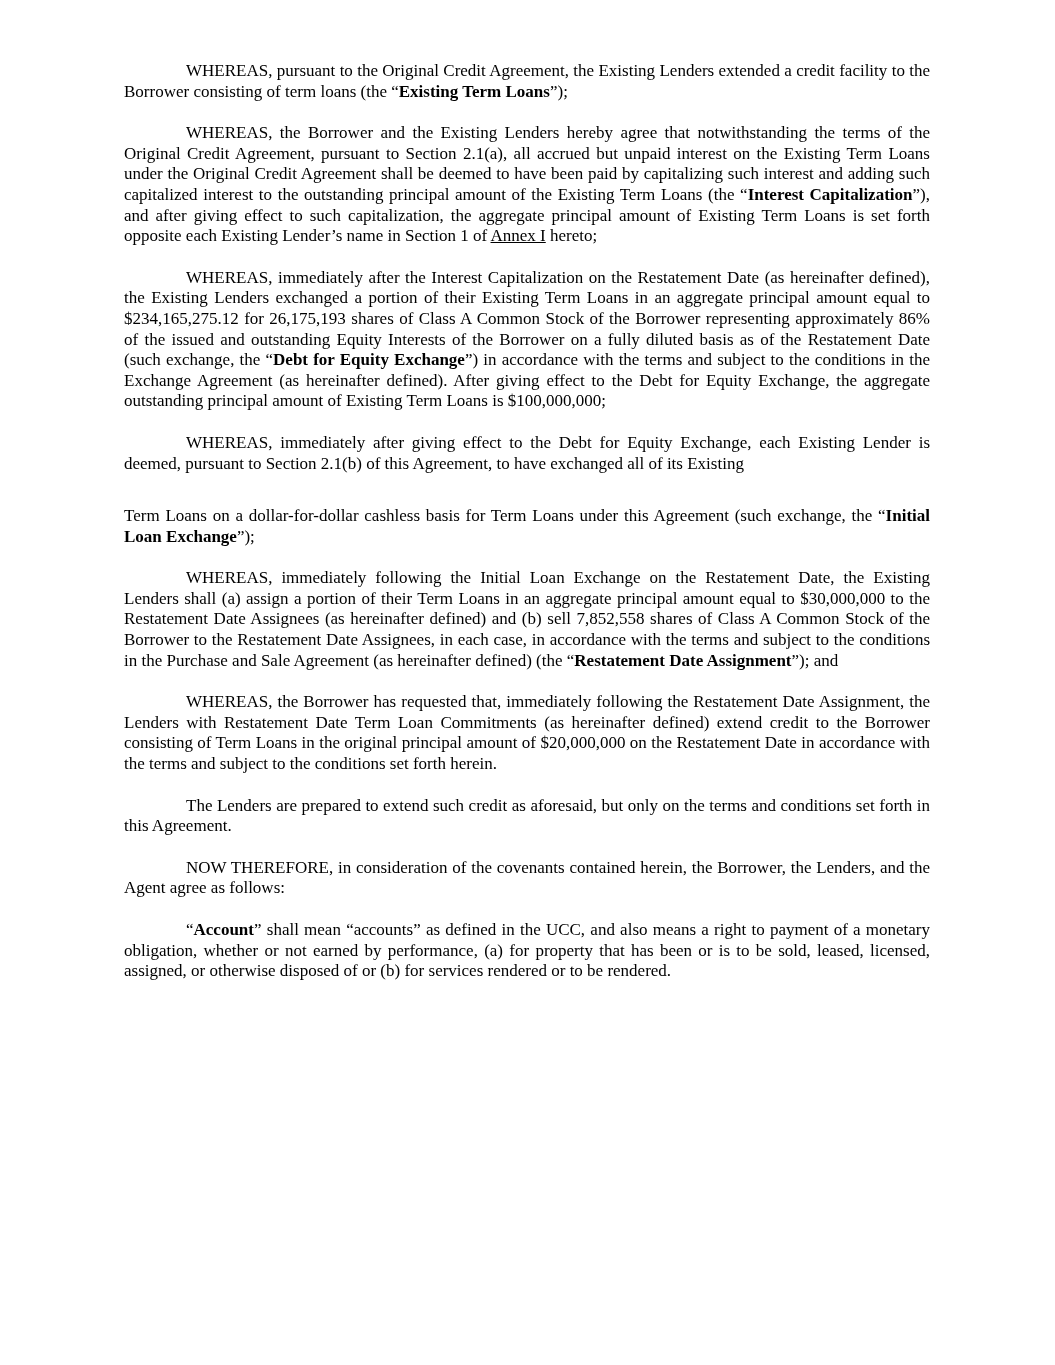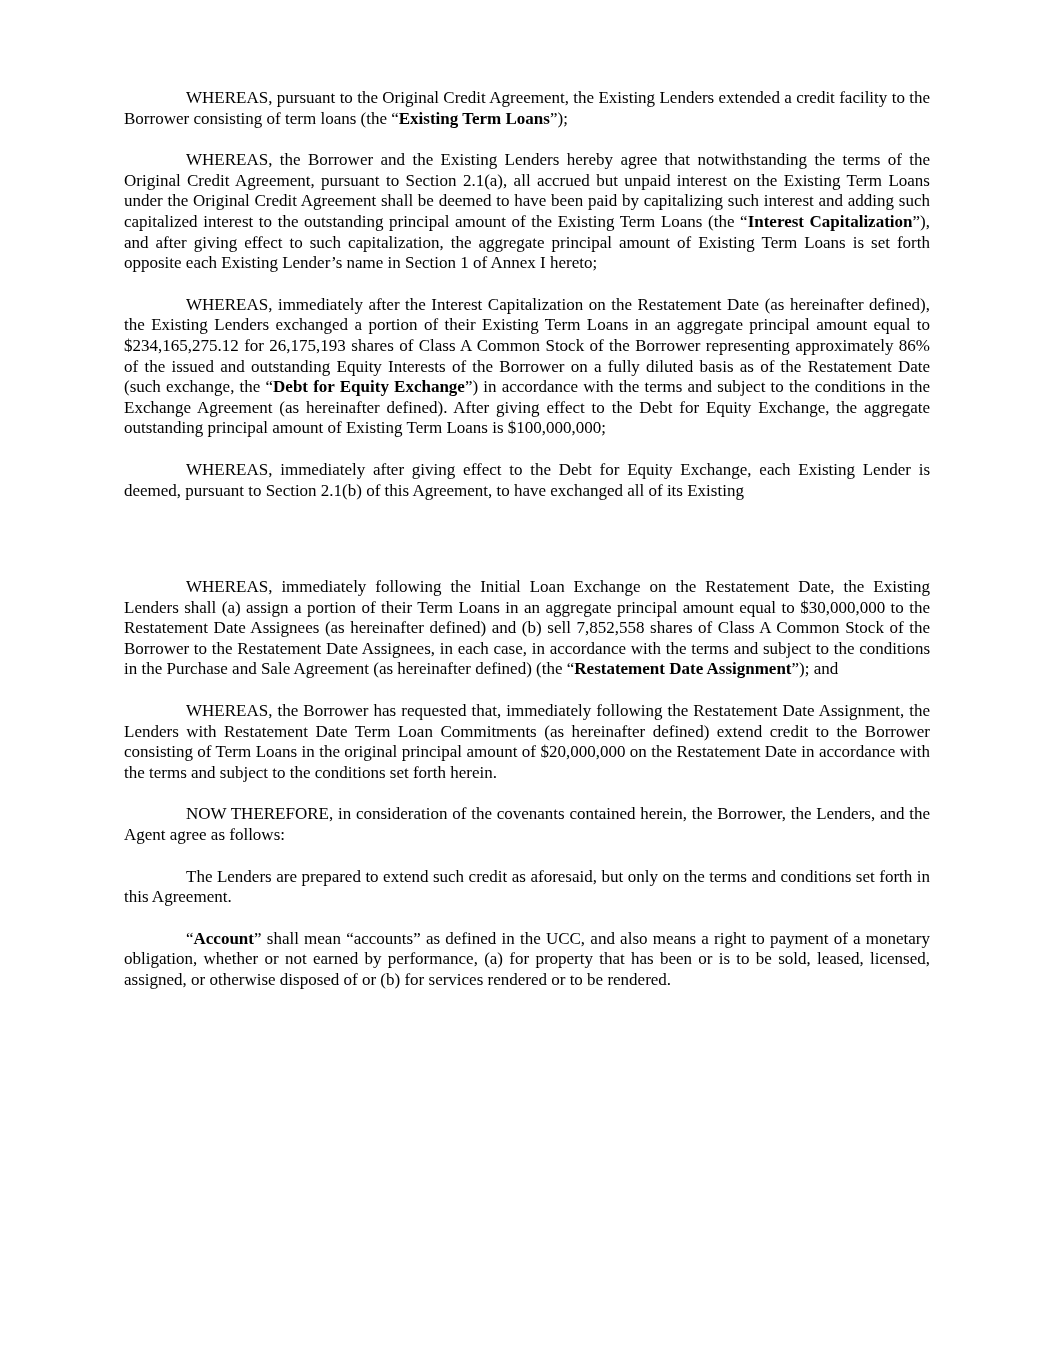--- a/index.html
+++ b/index.html
@@ -2,48 +2,49 @@
 <html><head>
 <meta charset="utf-8">
 <style>
   html, body { margin: 0; padding: 0; background: #ffffff; }
   .page {
     position: relative;
     width: 1055px;
     height: 1365px;
     background: #ffffff;
     box-sizing: border-box;
-    padding: 88px 125px 0 124px;
+    padding: 61px 125px 0 124px;
     font-family: "Liberation Serif", "DejaVu Serif", serif;
     font-size: 17px;
     line-height: 20.6px;
     color: #000000;
     overflow: hidden;
   }
   p.doc-par {
     margin: 0 0 21px 0;
     text-align: justify;
   }
   p.indent { text-indent: 62px; }
-  p.page-gap { margin-bottom: 76px; }
+  p.page-gap { margin-bottom: 32px; }
   p.heading { font-weight: bold; text-align: left; }
   .b { font-weight: bold; }
-  .u { }
+  .u { text-decoration: underline; }
   .tab { display: inline-block; }
   .tab-sm { width: 18px; }
   .tab-md { width: 30px; }
 </style>
 </head>
 <body>
 
 <div class="page">
   <div>
       <p class="doc-par indent"><span class="">WHEREAS, pursuant to the Original Credit Agreement, the Existing Lenders extended a credit facility to the Borrower consisting of term loans (the “</span><span class="b ">Existing Term Loans</span><span class="">”);</span></p>
       <p class="doc-par indent"><span class="">WHEREAS, the Borrower and the Existing Lenders hereby agree that notwithstanding the terms of the Original Credit Agreement, pursuant to Section 2.1(a), all accrued but unpaid interest on the Existing Term Loans under the Original Credit Agreement shall be deemed to have been paid by capitalizing such interest and adding such capitalized interest to the outstanding principal amount of the Existing Term Loans (the “</span><span class="b ">Interest Capitalization</span><span class="">”), and after giving effect to such capitalization, the aggregate principal amount of Existing Term Loans is set forth opposite each Existing Lender’s name in Section 1 of </span><span class="u">Annex I</span><span class=""> hereto;</span></p>
       <p class="doc-par indent"><span class="">WHEREAS, immediately after the Interest Capitalization on the Restatement Date (as hereinafter defined), the Existing Lenders exchanged a portion of their Existing Term Loans in an aggregate principal amount equal to $234,165,275.12 for 26,175,193 shares of Class A Common Stock of the Borrower representing approximately 86% of the issued and outstanding Equity Interests of the Borrower on a fully diluted basis as of the Restatement Date (such exchange, the “</span><span class="b ">Debt for Equity Exchange</span><span class="">”) in accordance with the terms and subject to the conditions in the Exchange Agreement (as hereinafter defined).  After giving effect to the Debt for Equity Exchange, the aggregate outstanding principal amount of Existing Term Loans is $100,000,000;</span></p>
       <p class="doc-par indent page-gap"><span class="">WHEREAS, immediately after giving effect to the Debt for Equity Exchange, each Existing Lender is deemed, pursuant to Section 2.1(b) of this Agreement, to have exchanged all of its Existing</span></p>
+      <p class="doc-par"><span class="">Term Loans on a dollar-for-dollar cashless basis for Term Loans under this Agreement (such exchange, the “</span><span class="b ">Initial Loan Exchange</span><span class="">”);</span></p>
       <p class="doc-par indent"><span class="">WHEREAS, immediately following the Initial Loan Exchange on the Restatement Date, the Existing Lenders shall (a) assign a portion of their Term Loans in an aggregate principal amount equal to $30,000,000 to the Restatement Date Assignees (as hereinafter defined) and (b) sell 7,852,558 shares of Class A Common Stock of the Borrower to the Restatement Date Assignees, in each case, in accordance with the terms and subject to the conditions in the Purchase and Sale Agreement (as hereinafter defined) (the “</span><span class="b ">Restatement Date Assignment</span><span class="">”); and</span></p>
       <p class="doc-par indent"><span class="">WHEREAS, the Borrower has requested that, immediately following the Restatement Date Assignment, the Lenders with Restatement Date Term Loan Commitments (as hereinafter defined) extend credit to the Borrower consisting of Term Loans in the original principal amount of $20,000,000 on the Restatement Date in accordance with the terms and subject to the conditions set forth herein.</span></p>
+      <p class="doc-par indent"><span class="">The Lenders are prepared to extend such credit as aforesaid, but only on the terms and conditions set forth in this Agreement.</span></p>
       <p class="doc-par indent"><span class="">NOW THEREFORE, in consideration of the covenants contained herein, the Borrower, the Lenders, and the Agent agree as follows:</span></p>
-      <p class="doc-par indent"><span class="">The Lenders are prepared to extend such credit as aforesaid, but only on the terms and conditions set forth in this Agreement.</span></p>
       <p class="doc-par indent"><span class="">“</span><span class="b ">Account</span><span class="">” shall mean “accounts” as defined in the UCC, and also means a right to payment of a monetary obligation, whether or not earned by performance, (a) for property that has been or is to be sold, leased, licensed, assigned, or otherwise disposed of or (b) for services rendered or to be rendered.</span></p>
     </div>
 </div>
 
 </body></html>

